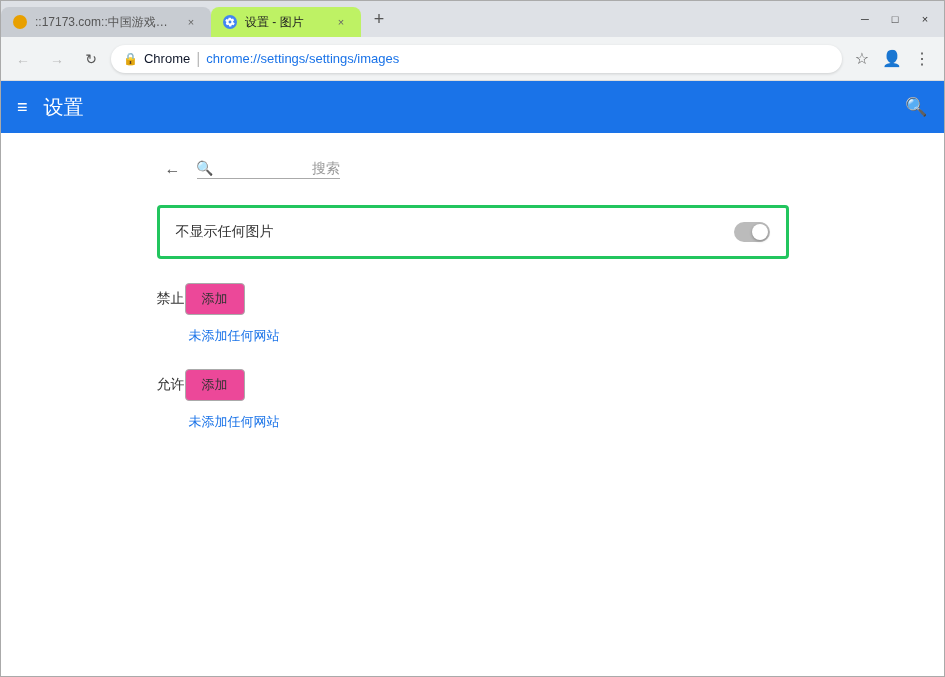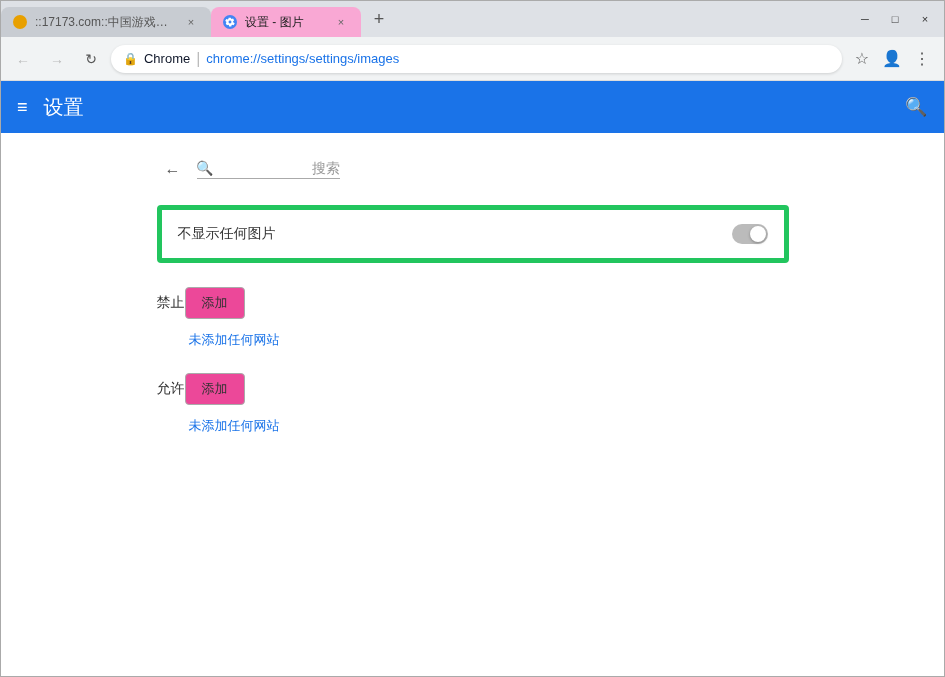--- a/index.html
+++ b/index.html
@@ -6,21 +6,21 @@
     body { font-family: 'Microsoft YaHei', Arial, sans-serif; background: #f5f5f5; width: 945px; height: 677px; overflow: hidden; }
 
     
     .window-frame { width: 945px; height: 677px; background: #fff; display: flex; flex-direction: column; border: 1px solid #aaa; }
 
     
     .title-bar { height: 36px; background: #dee1e6; display: flex; align-items: center; justify-content: space-between; padding: 0; flex-shrink: 0; }
     .title-bar-tabs { display: flex; align-items: flex-end; height: 100%; padding-left: 0; }
     .tab { height: 30px; display: flex; align-items: center; padding: 0 12px; border-radius: 8px 8px 0 0; font-size: 12px; color: #333; gap: 8px; min-width: 150px; position: relative; }
     .tab.inactive { background: #c8ccd2; color: #555; margin-bottom: 0; }
-    .tab.active { background: #f9a8d4; color: #222; text-align: right; }
+    .tab.active { background: #bef264; color: #222; text-align: right; }
     .tab-favicon { width: 14px; height: 14px; border-radius: 2px; }
     .tab-favicon.game { background: #e8a000; border-radius: 50%; }
     .tab-favicon.settings { background: #4285f4; border-radius: 50%; display: flex; align-items: center; justify-content: center; }
     .tab-close { margin-left: auto; width: 16px; height: 16px; border-radius: 50%; display: flex; align-items: center; justify-content: center; color: #666; font-size: 11px; cursor: pointer; }
     .new-tab-btn { width: 28px; height: 28px; display: flex; align-items: center; justify-content: center; margin-left: 4px; border-radius: 50%; cursor: pointer; color: #555; font-size: 18px; align-self: center; }
     .window-controls { display: flex; align-items: center; gap: 0; margin-right: 4px; }
     .win-btn { width: 30px; height: 22px; display: flex; align-items: center; justify-content: center; cursor: pointer; font-size: 11px; color: #333; }
 
     
     .address-bar { height: 44px; background: #f1f3f4; display: flex; align-items: center; padding: 0 8px; gap: 6px; flex-shrink: 0; border-bottom: 1px solid #ddd; }
@@ -50,21 +50,21 @@
     
     .page-header { display: flex; align-items: center; margin-bottom: 20px; }
     .back-btn { width: 32px; height: 32px; border-radius: 50%; display: flex; align-items: center; justify-content: center; cursor: pointer; color: #555; font-size: 16px; margin-right: 8px; }
     .page-title { font-size: 16px; color: #333; flex: 1; }
     .search-box { display: flex; align-items: center; gap: 6px; border-bottom: 1px solid #aaa; padding-bottom: 2px; }
     .search-icon { color: #666; font-size: 14px; }
     .search-input { border: none; outline: none; font-size: 14px; color: #333; background: transparent; width: 120px; text-align: right; }
     .search-input::placeholder { color: #999; }
 
     
-    .toggle-row { border: 5px solid #22c55e; border-radius: 4px; padding: 14px 16px; display: flex; align-items: center; justify-content: space-between; margin-bottom: 24px; }
+    .toggle-row { border: 3px solid #22c55e; border-radius: 4px; padding: 14px 16px; display: flex; align-items: center; justify-content: space-between; margin-bottom: 24px; }
     .toggle-label { font-size: 14px; color: #333; }
 
     
     .toggle-switch { width: 36px; height: 20px; background: #bbb; border-radius: 10px; position: relative; cursor: pointer; }
     .toggle-switch .knob { width: 16px; height: 16px; background: #fff; border-radius: 50%; position: absolute; top: 2px; right: 2px; box-shadow: 0 1px 3px rgba(0,0,0,0.3); }
 
     
     .section { margin-bottom: 24px; }
     .section-header { display: flex; align-items: center; justify-content: flex-start; margin-bottom: 12px; }
     .section-title { font-size: 14px; color: #333; }

